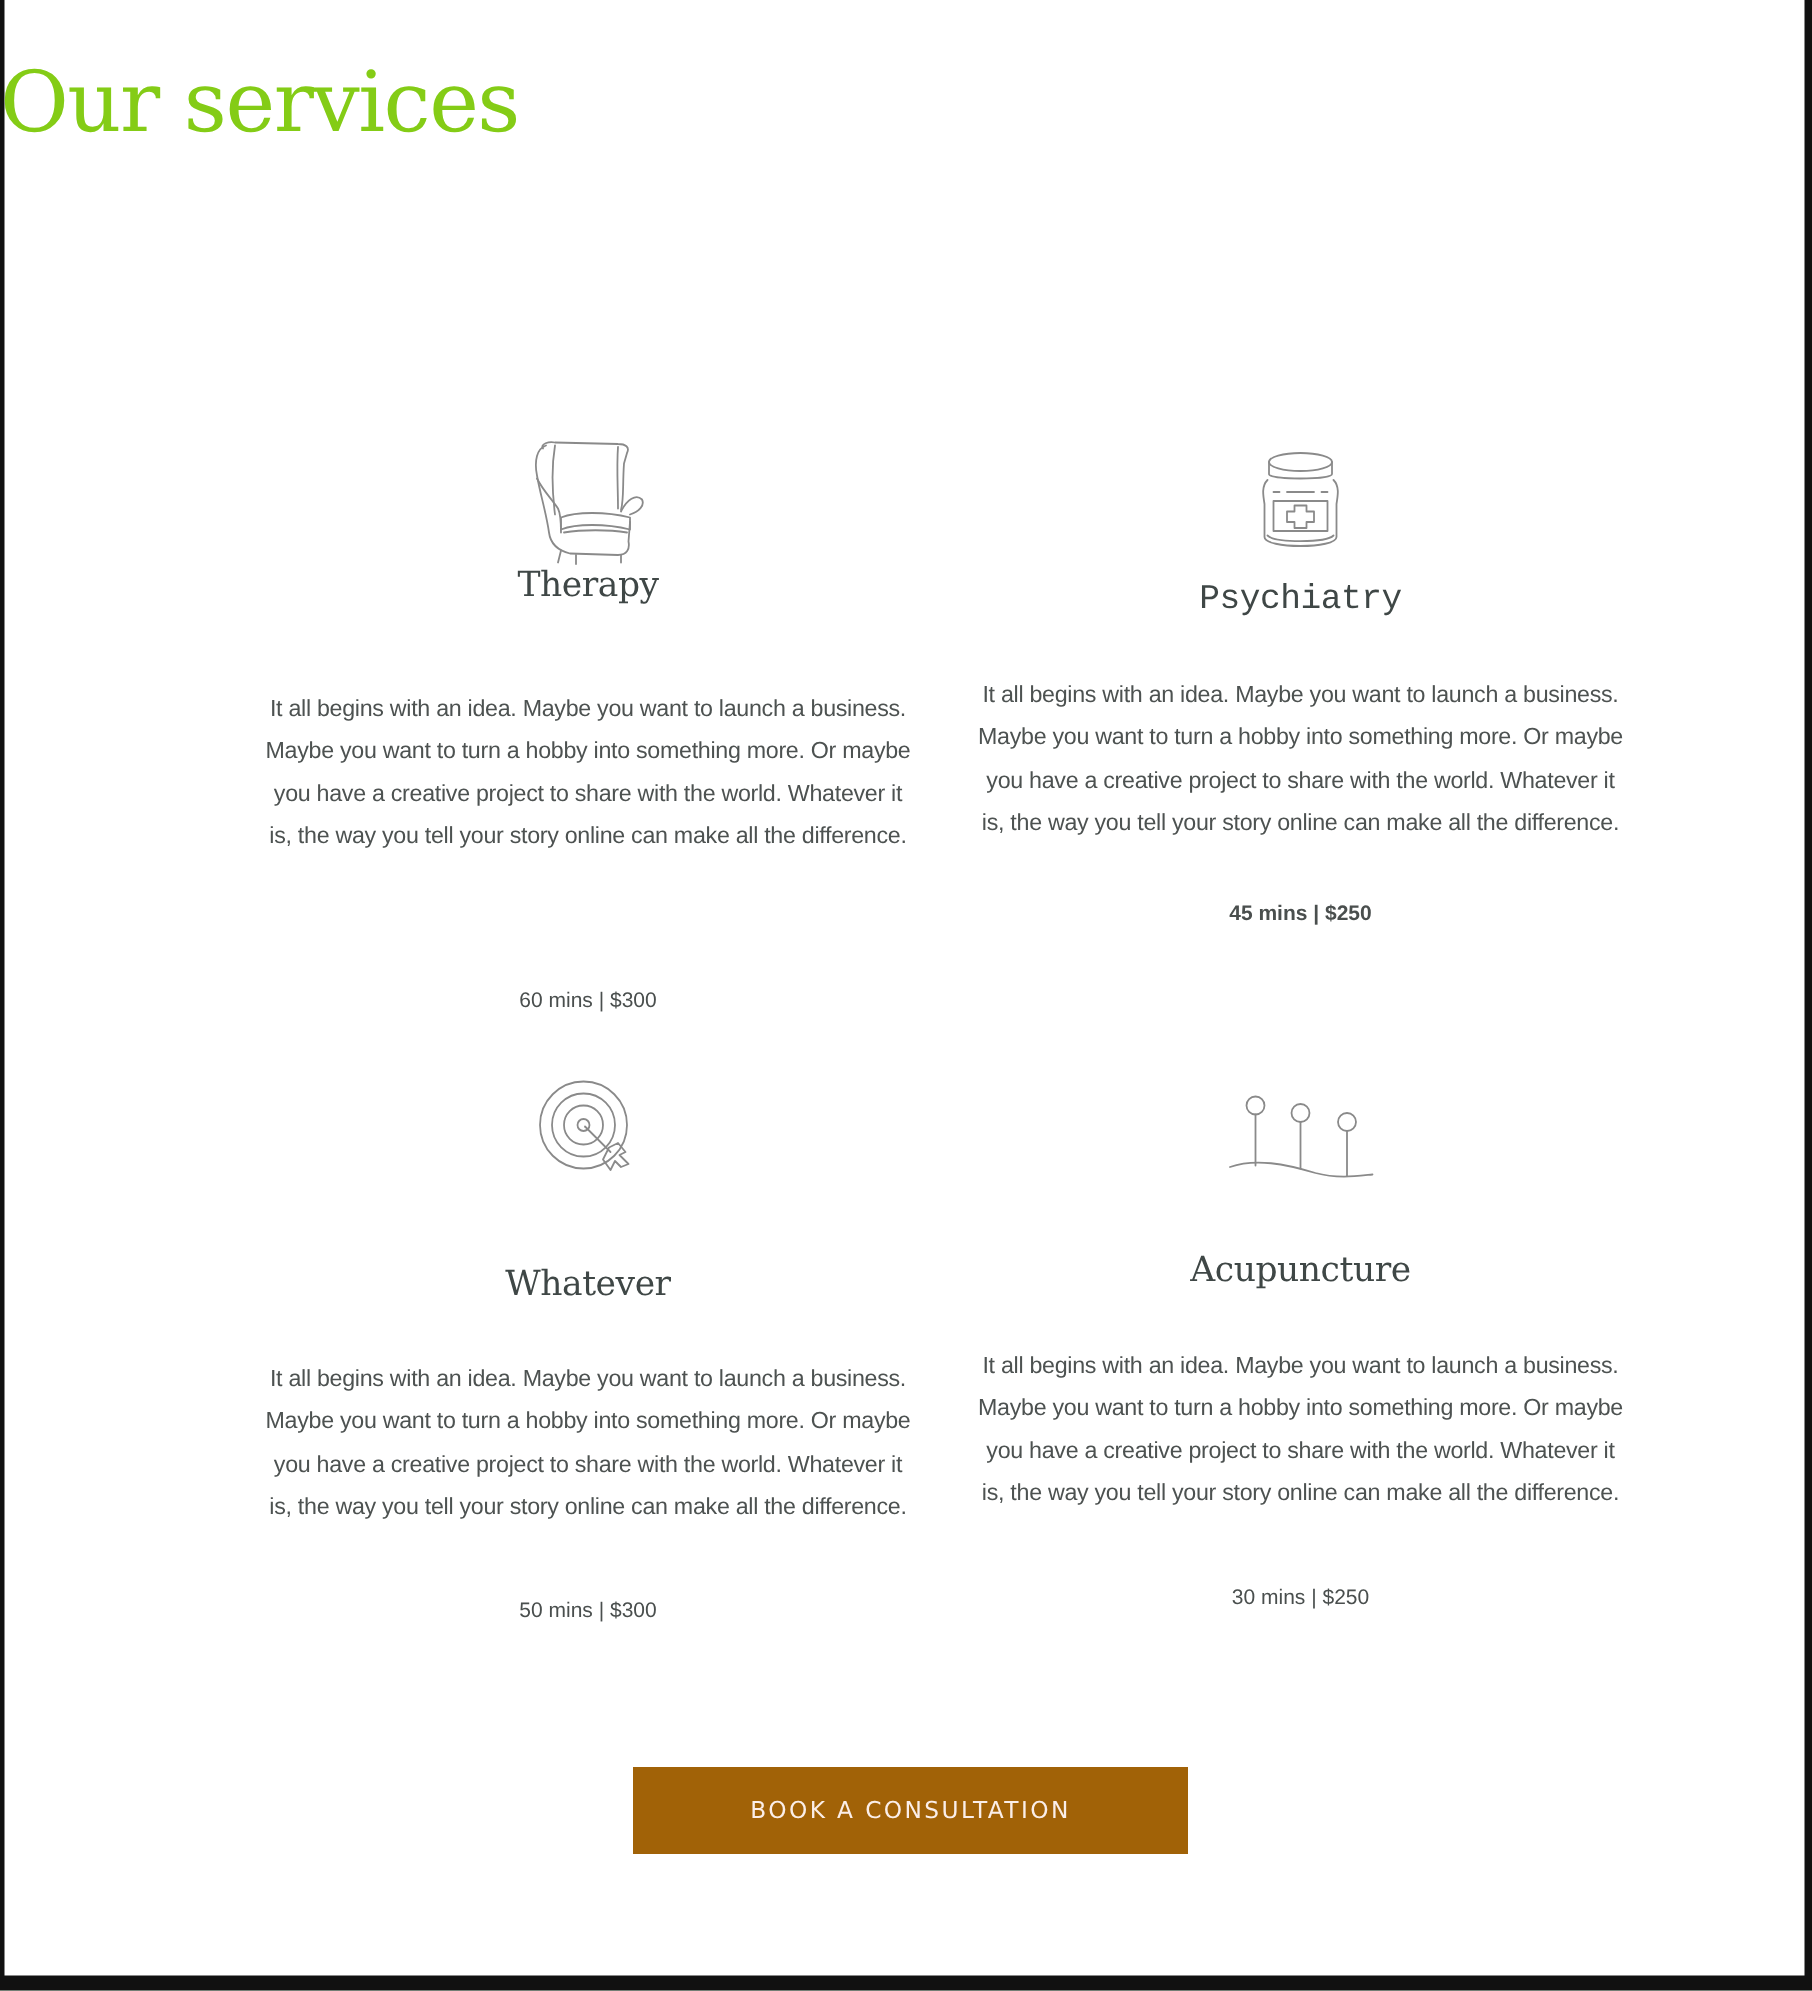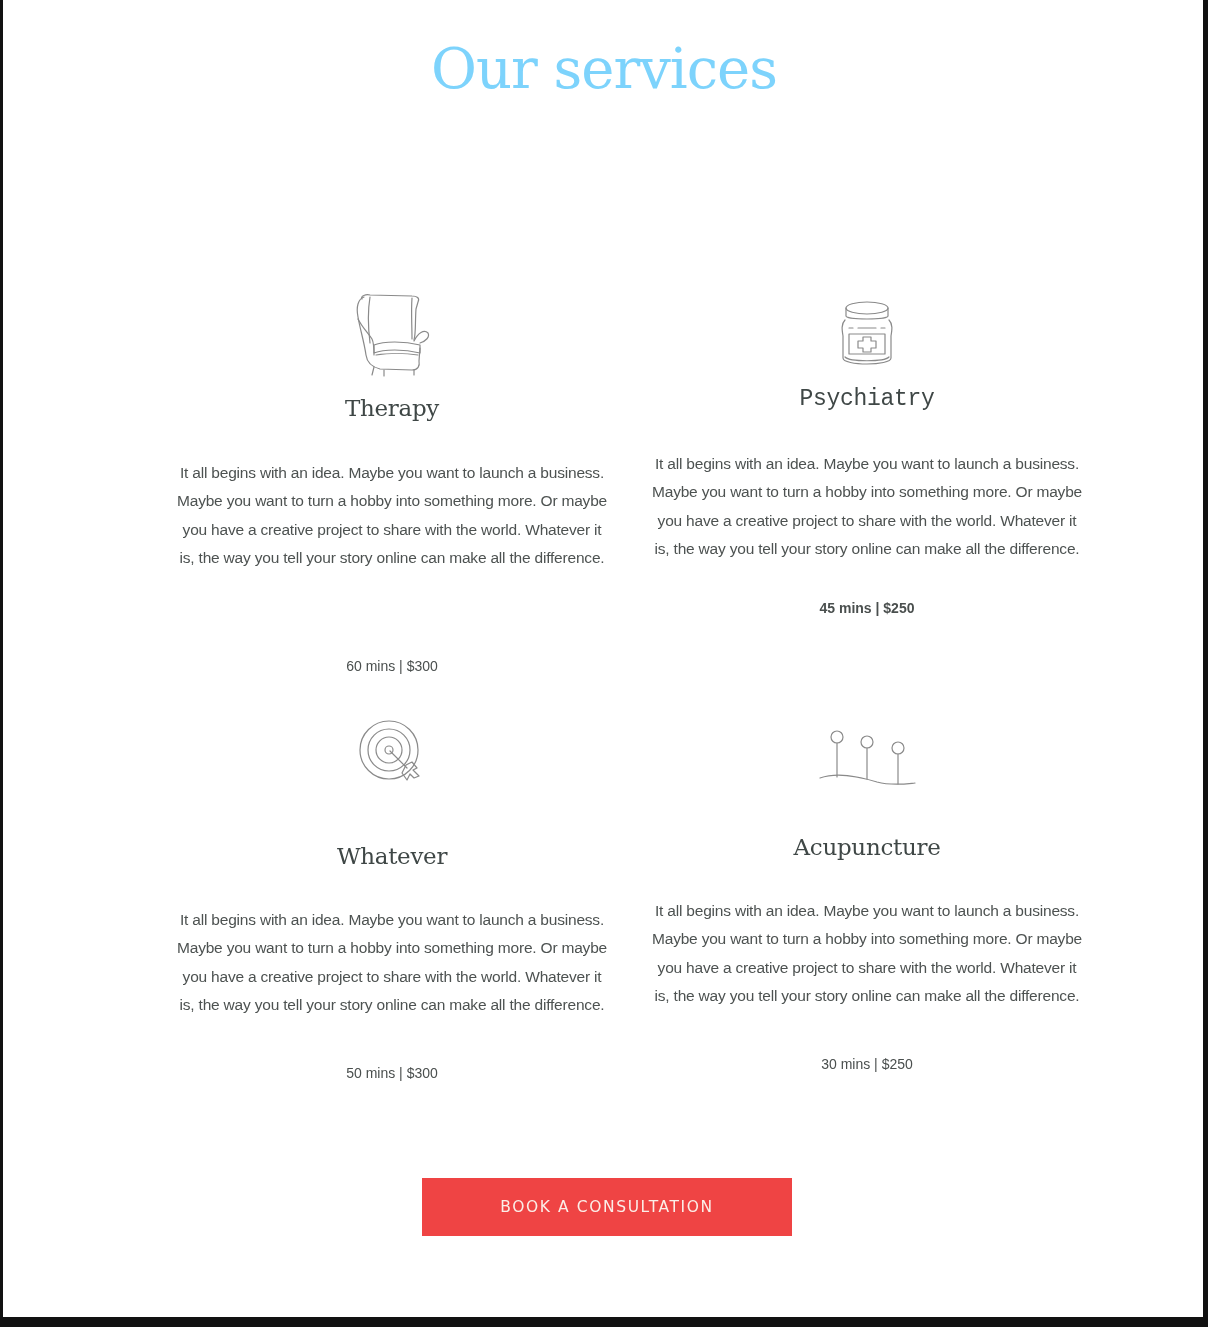--- a/index.html
+++ b/index.html
@@ -14,24 +14,24 @@
       width: 1208px; height: 1327px;
       background: #111;
     }
     .page {
       position: absolute; left: 3px; top: 0;
       width: 1200px; height: 1317px;
       background: #ffffff;
     }
     .page-title {
       position: absolute; left: 0; top: 36px; width: 1208px;
-      text-align: center; margin: 0;
+      margin: 0;
       font-family: "DejaVu Serif", serif;
       font-weight: normal; font-size: 56px; letter-spacing: -1px;
-      color: #7dd3fc;
+      color: #84cc16;
     }
     .service {
       position: absolute; width: 430px; text-align: center;
     }
     .service .icon-wrap {
       position: absolute; left: 0; width: 430px;
       display: flex; justify-content: center;
     }
     .service .icon-wrap svg { display: block; }
     .service .name {
@@ -46,21 +46,21 @@
       letter-spacing: -0.2px;
     }
     .service .meta {
       position: absolute; left: 0; width: 430px; margin: 0;
       font-family: "Liberation Sans", sans-serif;
       font-size: 14px; color: #4a4f4e;
     }
     .cta {
       position: absolute; left: 422px; top: 1178px;
       width: 370px; height: 58px;
-      background: #ef4444; border: none;
+      background: #a16207; border: none;
       color: #fbeee8;
       font-family: "DejaVu Sans", sans-serif;
       font-size: 15.5px; letter-spacing: 1.6px;
       cursor: pointer;
     }
     .line { stroke: #8a8a8a; fill: none; stroke-width: 1.2; stroke-linecap: round; stroke-linejoin: round; }
   </style>
 </head>
 <body>
 
@@ -78,21 +78,21 @@
       <path class="line" d="M58 5 C57 18, 58 32, 58 46"></path>
       <path class="line" d="M4 26 C8 34, 14 40, 18 46 C20 50, 20 56, 20 62"></path>
       <path class="line" d="M60 48 C64 40, 70 36, 74 40 C76 44, 72 48, 66 50"></path>
       <path class="line" d="M20 52 C30 48, 50 48, 66 52 L66 60 C50 56, 30 56, 20 60 Z"></path>
       <path class="line" d="M22 62 C34 60, 52 60, 64 62"></path>
       <path class="line" d="M20 74 L18 82"></path>
       <path class="line" d="M30 77 L30 83"></path>
       <path class="line" d="M60 77 L60 82"></path>
     </svg>
   </div>
-  <h2 class="name" style="top:395px;">Therapy</h2>
+  <h2 class="name" style="top:377px;">Therapy</h2>
   <p class="desc" style="top:459px;">It all begins with an idea. Maybe you want to launch a business. Maybe you want to turn a hobby into something more. Or maybe you have a creative project to share with the world. Whatever it is, the way you tell your story online can make all the difference.</p>
   <p class="meta" style="top:618px;margin-top:40px;">60 mins |  $300</p>
 </div>
 
 <div class="service" style="left:652px; top:0;">
   <div class="icon-wrap" style="top:300px;">
     <svg width="54" height="70" viewBox="0 0 54 70">
       <ellipse class="line" cx="27" cy="8" rx="21" ry="6"></ellipse>
       <path class="line" d="M6 8 L6 16 C6 20, 48 20, 48 16 L48 8"></path>
       <path class="line" d="M5 20 C1 24, 2 30, 3 36 L3 58 C3 66, 51 66, 51 58 L51 36 C52 30, 53 24, 49 20"></path>

